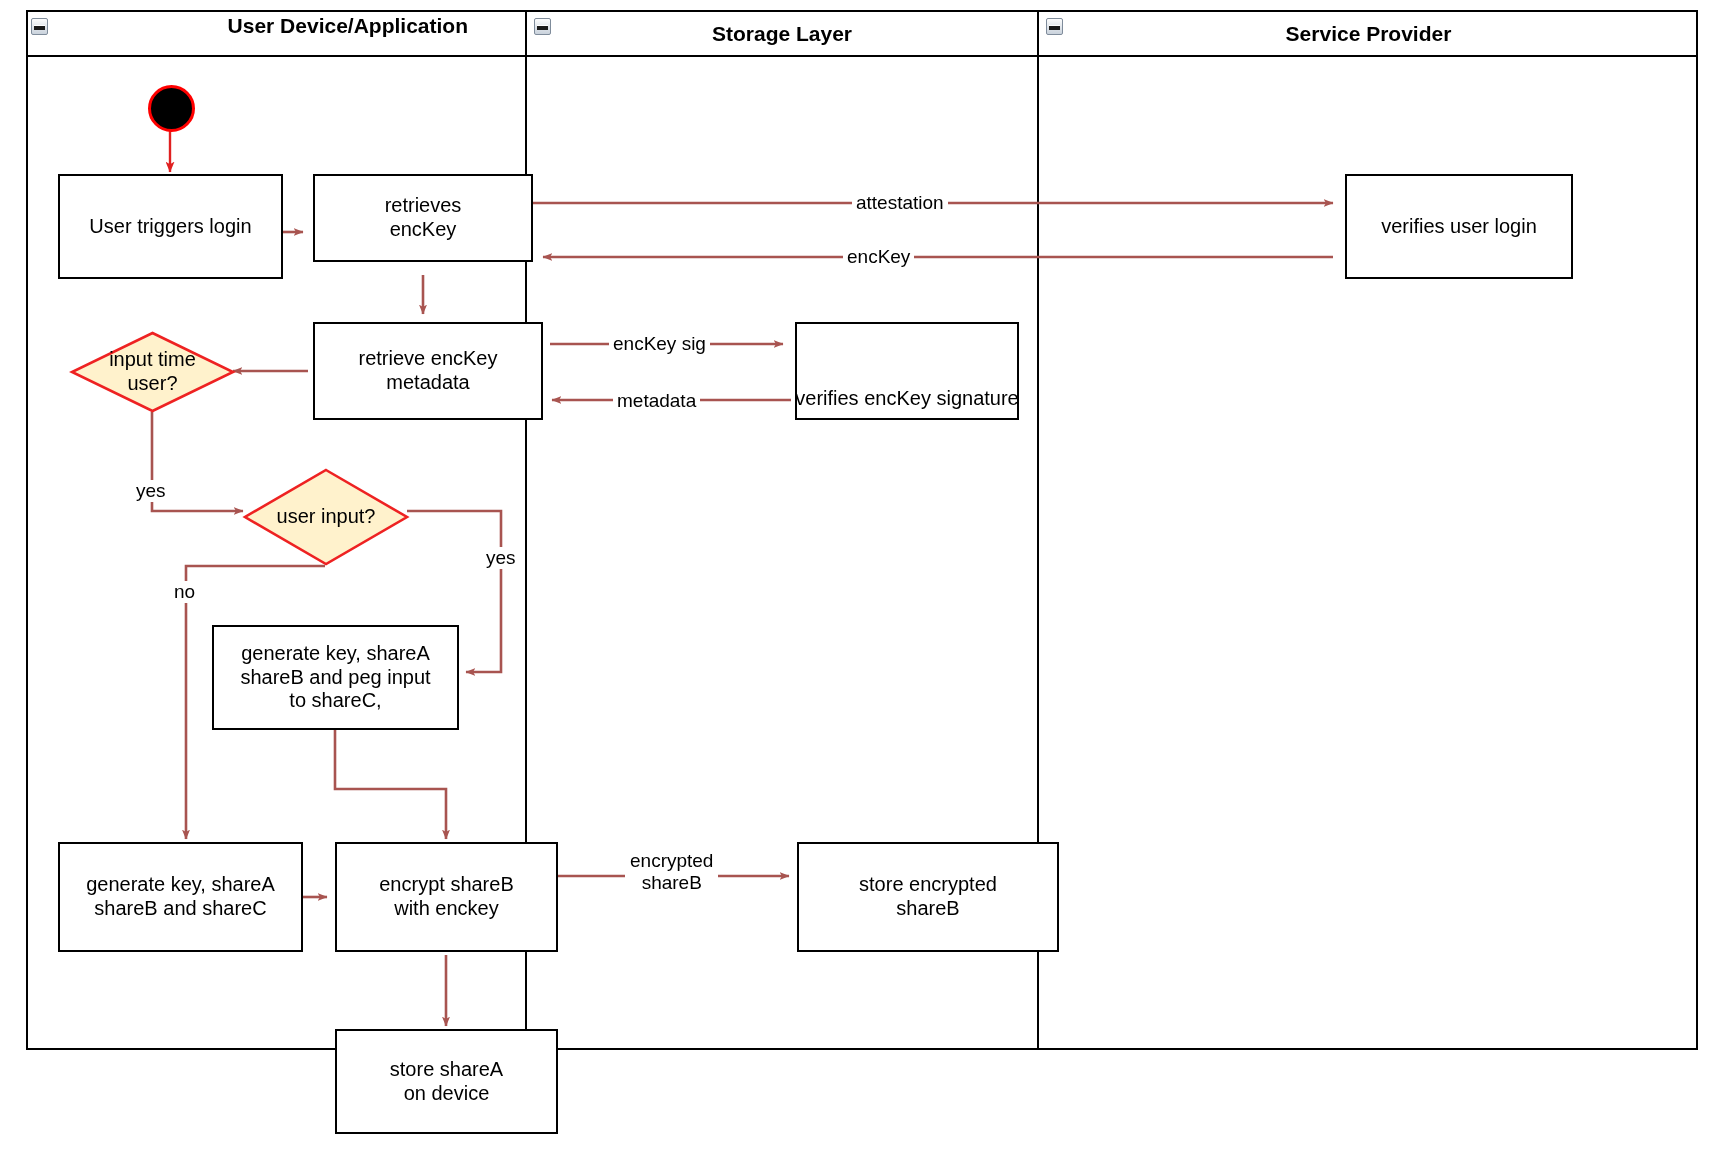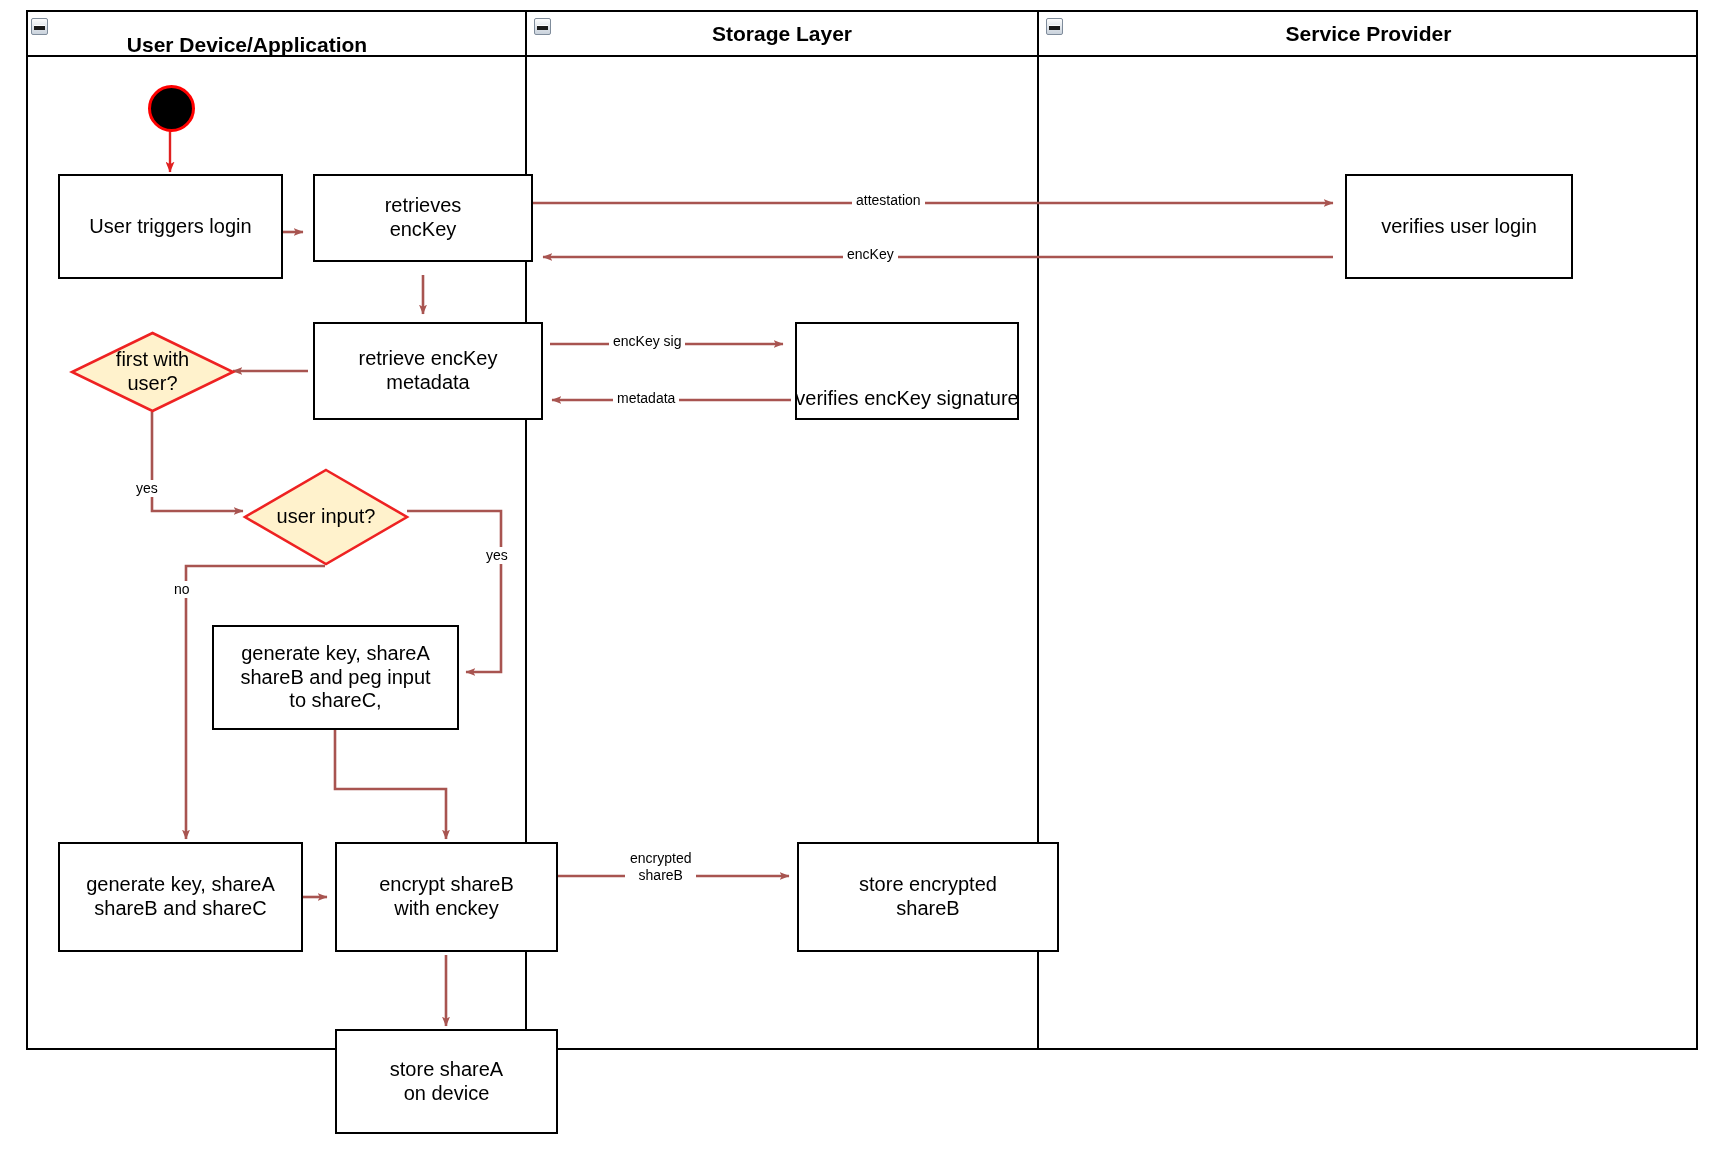--- a/index.html
+++ b/index.html
@@ -30,40 +30,40 @@
   .diamond svg{position:absolute;left:0;top:0;overflow:visible;}
   .diamond .txt{position:absolute;left:0;top:0;width:100%;height:100%;
                 display:flex;align-items:center;justify-content:center;text-align:center;
                 font-size:20px;color:#000;line-height:1.18;white-space:pre;}
 
   .start-node{position:absolute;border-radius:50%;background:#000;
               border:3px solid #ff0000;box-sizing:border-box;}
 
   
   .edge-layer{position:absolute;left:0;top:0;width:1720px;height:1170px;overflow:visible;}
-  .elabel{position:absolute;font-size:14px;color:#000;background:#fff;padding:0 4px;
+  .elabel{position:absolute;font-size:19px;color:#000;background:#fff;padding:0 4px;
           white-space:nowrap;line-height:1.18;text-align:center;}
   .elabel.two{padding:0 5px;}
 </style>
 </head>
 <body>
 
 <div id="canvas">
 
   <div class="frame" style="left:26px;top:10px;width:1672px;height:1040px;"></div>
 
   <div class="header-rule" style="left:26px;top:55px;width:1672px;"></div>
 
   <div class="lane-div" style="left:525px;top:10px;height:1040px;"></div>
   <div class="lane-div" style="left:1037px;top:10px;height:1040px;"></div>
 
   <div class="collapse-icon" style="left:31px;top:18px;">
       <i></i>
     </div>
-  <div class="lane-title" style="left:26px;top:34px;width:442px;">User Device/Application</div>
+  <div class="lane-title" style="left:26px;top:15px;width:442px;text-align:right;">User Device/Application</div>
 
   <div class="collapse-icon" style="left:534px;top:18px;">
       <i></i>
     </div>
   <div class="lane-title" style="left:527px;top:23px;width:510px;">Storage Layer</div>
 
   <div class="collapse-icon" style="left:1046px;top:18px;">
       <i></i>
     </div>
   <div class="lane-title" style="left:1039px;top:23px;width:659px;">Service Provider</div>
@@ -142,21 +142,21 @@
   </div>
 
   <div class="node overflow-node" style="left:795px;top:322px;width:224px;height:98px;">
     <span class="txt" style="top:50%;transform:translate(-50%,-50%);margin-top:28px;">verifies encKey signature</span>
   </div>
 
   <div class="diamond" style="left:70px;top:331px;width:165px;height:82px;">
     <svg width="165" height="82" viewBox="0 0 165 82">
       <polygon points="82.5,2 163,41 82.5,80 2,41" fill="#fff2cc" stroke="#ee2222" stroke-width="2.6"></polygon>
     </svg>
-    <span class="txt">first with
+    <span class="txt">input time
 user?</span>
   </div>
 
   <div class="diamond" style="left:243px;top:468px;width:166px;height:98px;">
     <svg width="166" height="98" viewBox="0 0 166 98">
       <polygon points="83,2 164,49 83,96 2,49" fill="#fff2cc" stroke="#ee2222" stroke-width="2.6"></polygon>
     </svg>
     <span class="txt">user input?</span>
   </div>
 

